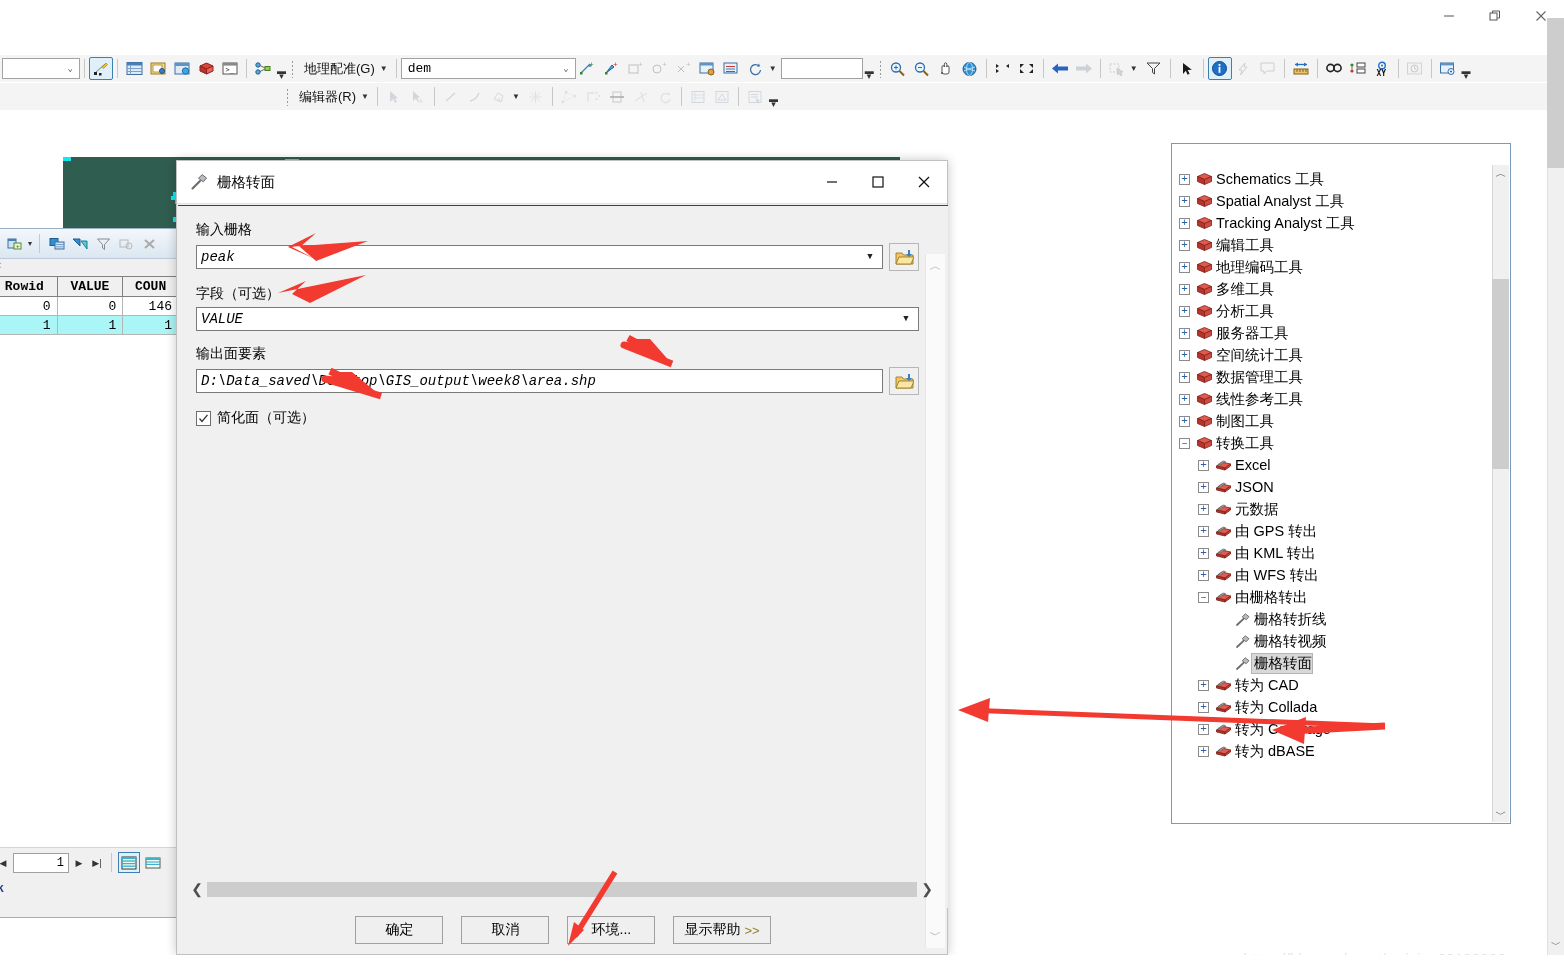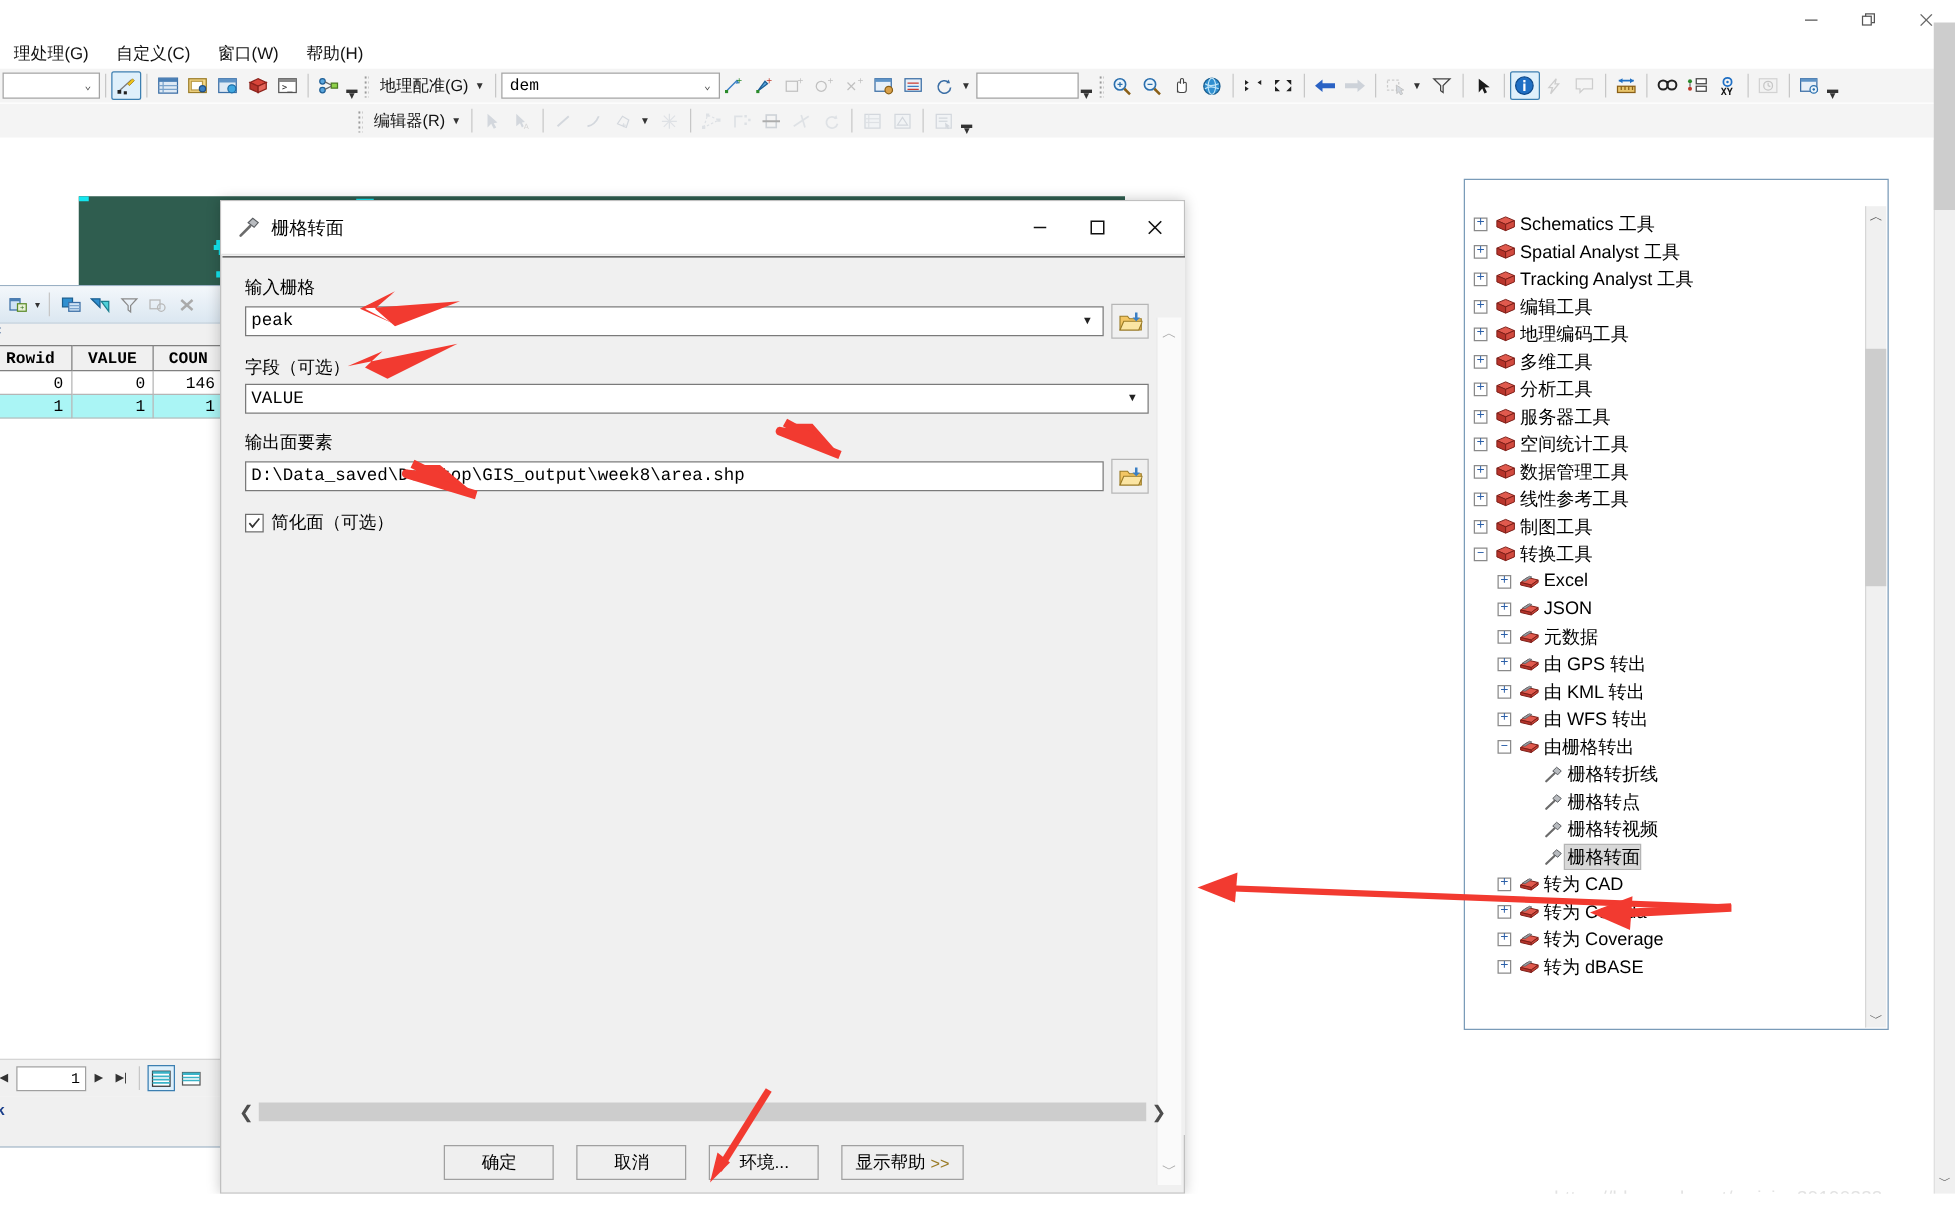--- a/index.html
+++ b/index.html
@@ -140,21 +140,21 @@
     position:absolute; left:1px; top:44px; width: 770px; height: 703px;
     background: #f0f0f0; border-top: 1px solid #404040;
   }
   .fld-label { font-size: 14px; color: #000; padding: 0 0 4px 18px; }
   .row { display: flex; align-items: center; padding: 0 0 0 18px; }
   .inp {
     height: 24px; border: 1px solid #7a7a7a; background: #fff;
     font-family: "Liberation Mono","DejaVu Sans Mono",monospace; font-size: 14px;
     display: flex; align-items: center; padding: 0 4px; color: #000;
   }
-  .inp .val { overflow: hidden; white-space: nowrap; }
+  .inp .val { overflow: hidden; white-space: nowrap; font-style: italic; }
   .inp .dd {
     margin-left:auto; width: 16px; text-align:center; font-size: 9px; color:#222;
   }
   .folder-btn {
     width: 30px; height: 28px; margin-left: 6px; border: 1px solid #b6b6b6;
     background: #f0f0f0; display:flex; align-items:center; justify-content:center;
   }
   .chk-row { display:flex; align-items:center; padding-left: 18px; margin-top: 14px; }
   .chk {
     width: 15px; height: 15px; border: 1px solid #6d6d6d; background: #fff;
@@ -256,26 +256,20 @@
       </div>
       <div class="win-btn close">
         <svg width="12" height="12" viewBox="0 0 12 12">
             <line x1="1.5" y1="1.5" x2="10.5" y2="10.5" stroke="#666" stroke-width="1.1"></line>
             <line x1="10.5" y1="1.5" x2="1.5" y2="10.5" stroke="#666" stroke-width="1.1"></line>
           </svg>
       </div>
     </div>
   </div>
 
-  <div class="menubar">
-    <div class="menu-item">理处理(G)</div>
-    <div class="menu-item">自定义(C)</div>
-    <div class="menu-item">窗口(W)</div>
-    <div class="menu-item">帮助(H)</div>
-  </div>
 
   <div class="toolbar-row r1">
     <div class="tb-combo" style="width:78px;margin-left:2px;">
       <span class="cv"></span>
         <span class="ar">⌄</span>
     </div>
     <div class="tb-sep"></div>
     <div class="tb-btn active">
       <svg width="16" height="16" viewBox="0 0 16 16">
         <line x1="2" y1="12" x2="12" y2="3" stroke="#7a7a7a" stroke-width="1"></line>
@@ -1041,30 +1035,20 @@
           <span class="nd-txt">栅格转折线</span>
         </div>
         <div class="node" style="padding-left: 44px;">
           <span class="exp blank"></span>
           <span class="nd-ico">
             <svg width="17" height="15" viewBox="0 0 17 15">
               <path d="M3 13 L9.5 6.8" stroke="#6b6b6b" stroke-width="1.8" stroke-linecap="round"></path>
               <path d="M8.2 4.8 L11.3 1.8 L15 4.7 L12.2 7.8 Z" fill="#b9bcc0" stroke="#5a5d61" stroke-width=".8"></path>
             </svg>
           </span>
-          <span class="nd-txt">栅格转点</span>
-        </div>
-        <div class="node" style="padding-left: 44px;">
-          <span class="exp blank"></span>
-          <span class="nd-ico">
-            <svg width="17" height="15" viewBox="0 0 17 15">
-              <path d="M3 13 L9.5 6.8" stroke="#6b6b6b" stroke-width="1.8" stroke-linecap="round"></path>
-              <path d="M8.2 4.8 L11.3 1.8 L15 4.7 L12.2 7.8 Z" fill="#b9bcc0" stroke="#5a5d61" stroke-width=".8"></path>
-            </svg>
-          </span>
           <span class="nd-txt">栅格转视频</span>
         </div>
         <div class="node selected" style="padding-left: 44px;">
           <span class="exp blank"></span>
           <span class="nd-ico">
             <svg width="17" height="15" viewBox="0 0 17 15">
               <path d="M3 13 L9.5 6.8" stroke="#6b6b6b" stroke-width="1.8" stroke-linecap="round"></path>
               <path d="M8.2 4.8 L11.3 1.8 L15 4.7 L12.2 7.8 Z" fill="#b9bcc0" stroke="#5a5d61" stroke-width=".8"></path>
             </svg>
           </span>

